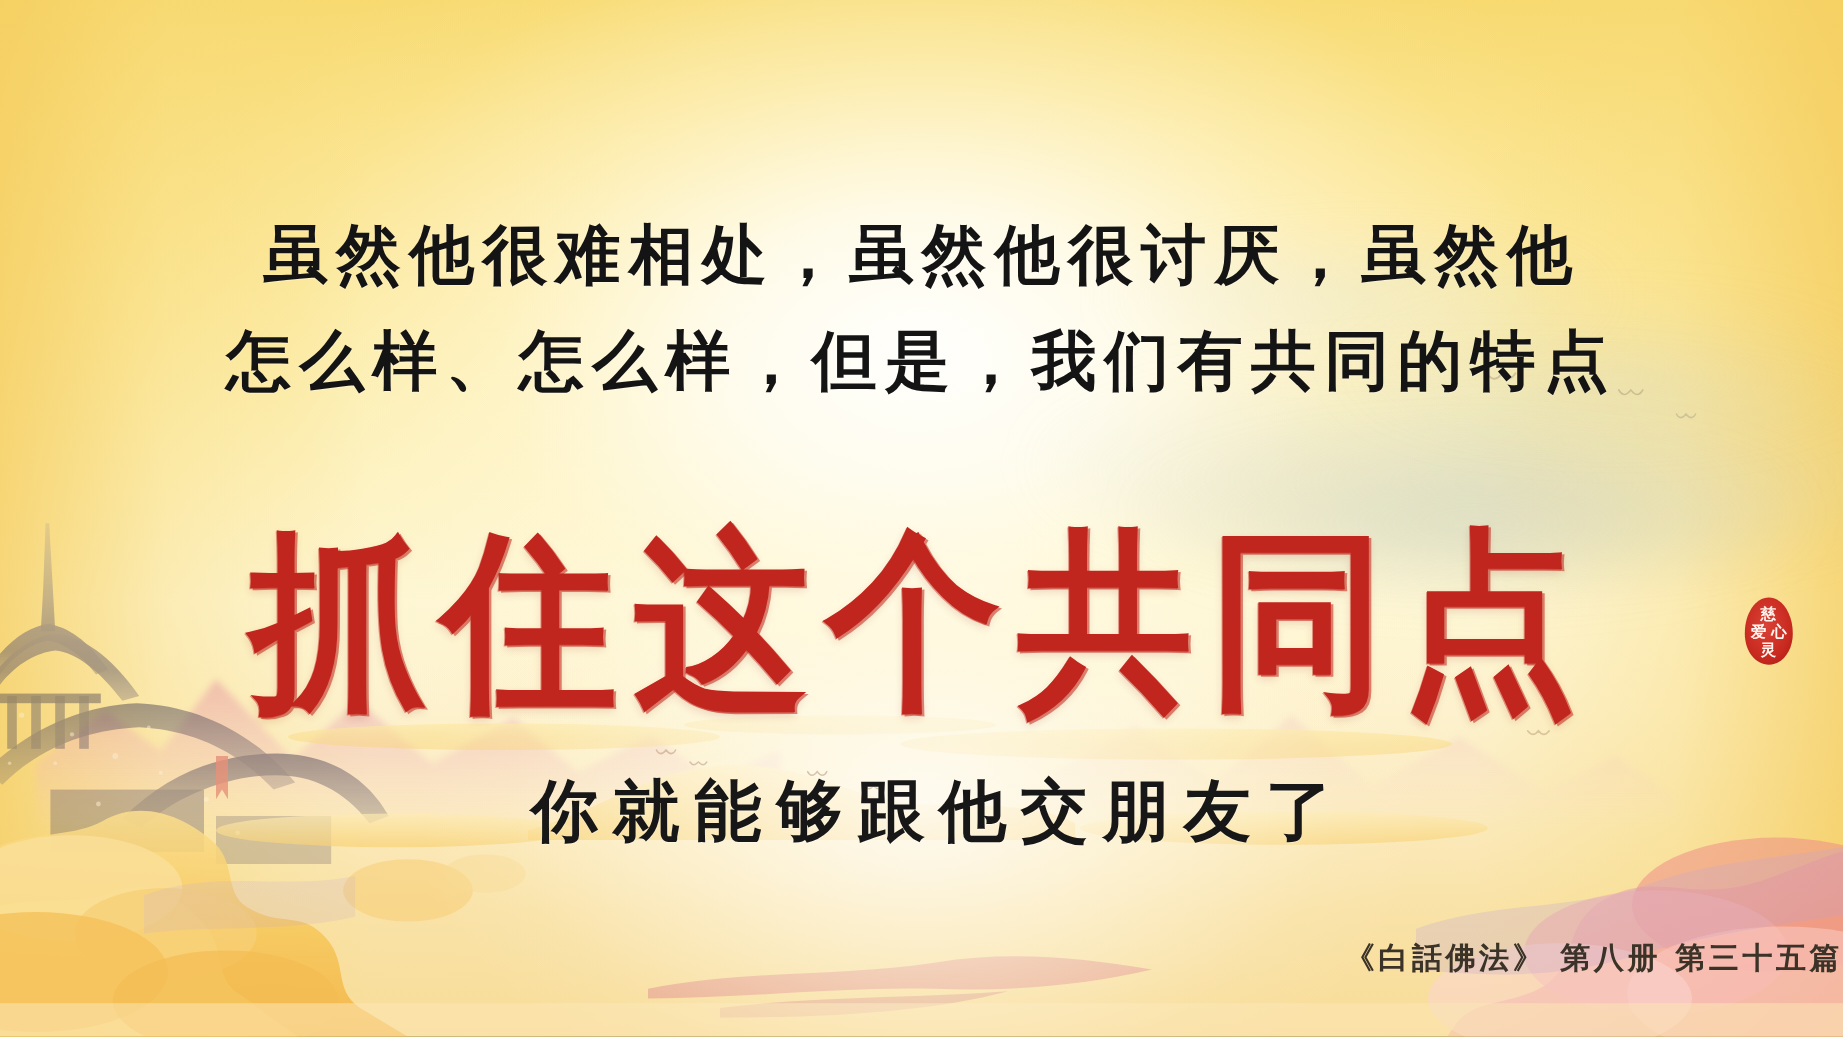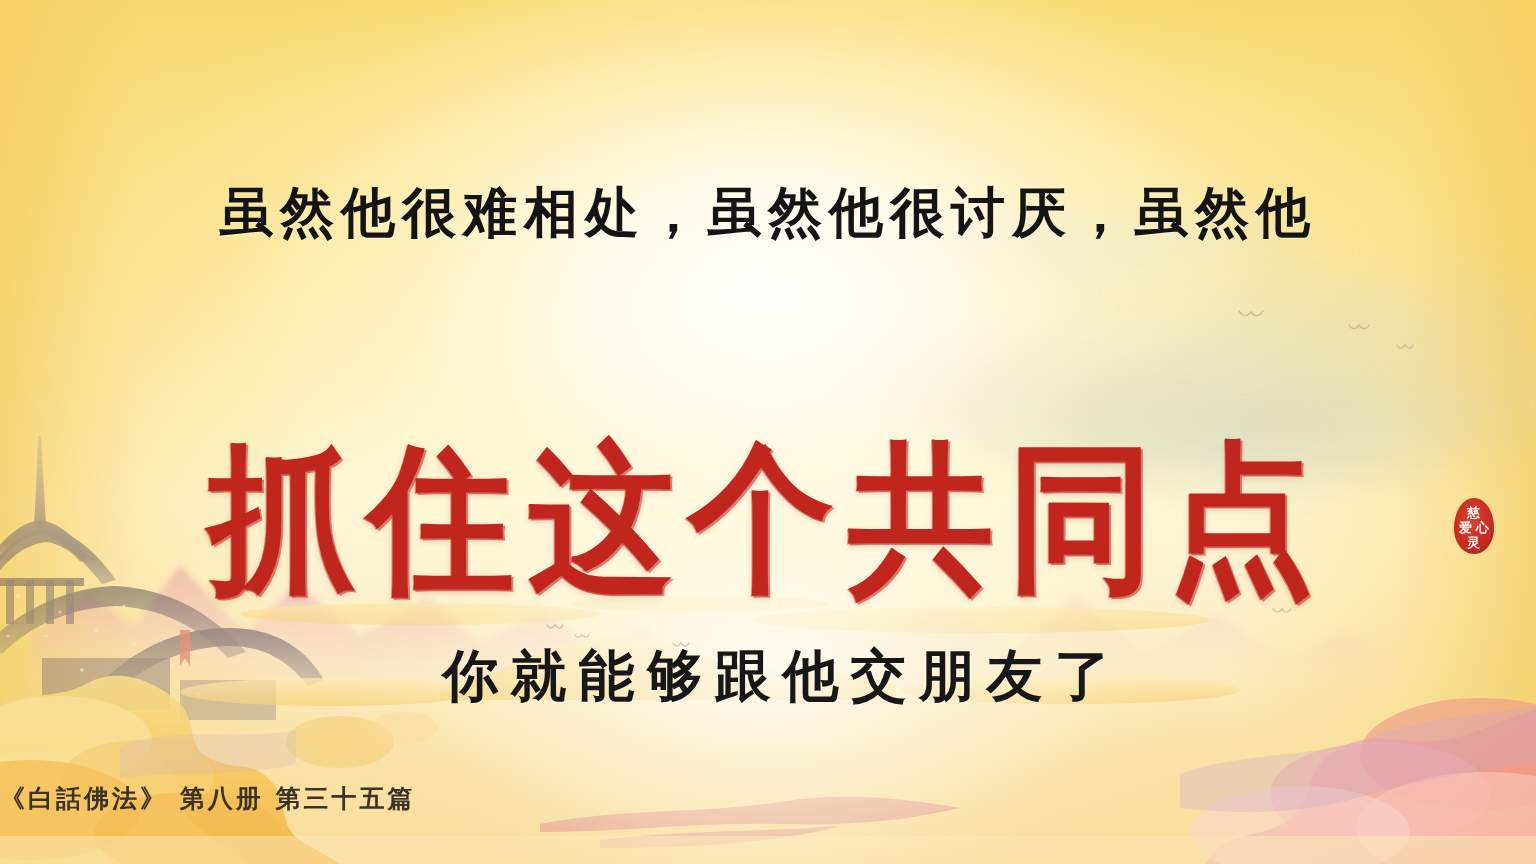--- a/index.html
+++ b/index.html
@@ -195,21 +195,21 @@
     letter-spacing: 12px;
     white-space: nowrap;
     text-shadow: 0 1px 0 rgba(255,255,255,0.40);
     padding-left: 29px;
   }
 
   .citation {
     position: absolute;
     left: 0; right: 0;
     top: 782px;
-    text-align: left;
+    text-align: right;
     color: #3B3327;
     font-family: "DejaVu Serif", "Liberation Serif", serif;
     font-size: 25px;
     font-weight: 700;
     letter-spacing: 3px;
     white-space: nowrap;
   }
 
   
   .seal {
@@ -414,20 +414,21 @@
     <path d="M1,3 C3,7 6,7 9,3 C12,7 15,7 17,3" stroke="#A98C6A" stroke-width="1.3" fill="none" stroke-linecap="round"></path>
   </svg>
   <svg class="bird" style="left:720px; top:652px; width:16px; height:8px;" viewBox="0 0 16 8">
     <path d="M1,3 C3,6 5,6 8,3 C11,6 13,6 15,3" stroke="#A98C6A" stroke-width="1.2" fill="none" stroke-linecap="round"></path>
   </svg>
 
   <div class="content">
 
     <div class="body-lines">
       <div class="body-line">虽然他很难相处，虽然他很讨厌，虽然他</div>
+      <div class="body-line">怎么样、怎么样，但是，我们有共同的特点</div>
     </div>
 
     <div class="headline">抓住这个共同点</div>
 
     <div class="subtitle">你就能够跟他交朋友了</div>
 
     <div class="citation">《白話佛法》 第八册 第三十五篇</div>
 
     <div class="seal">
       <svg viewBox="0 0 44 58" style="position:absolute; inset:0;">

